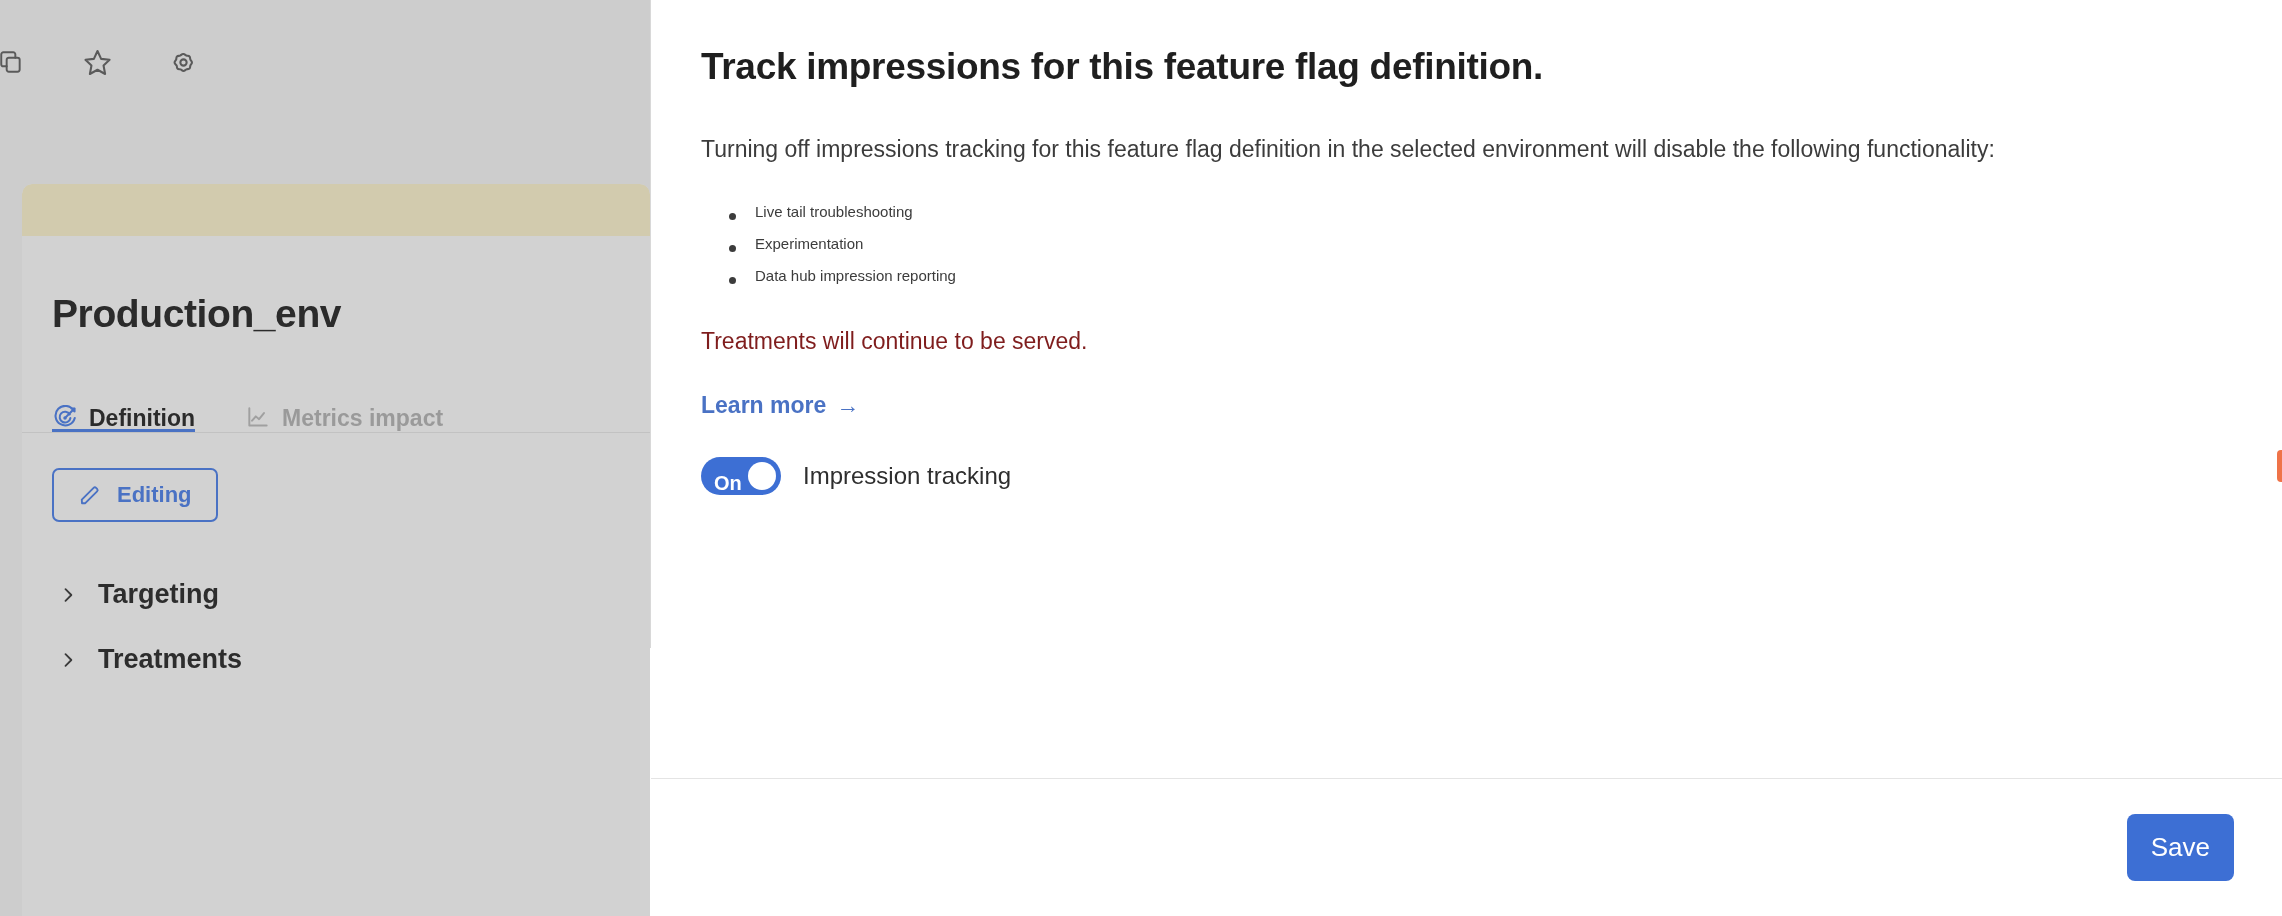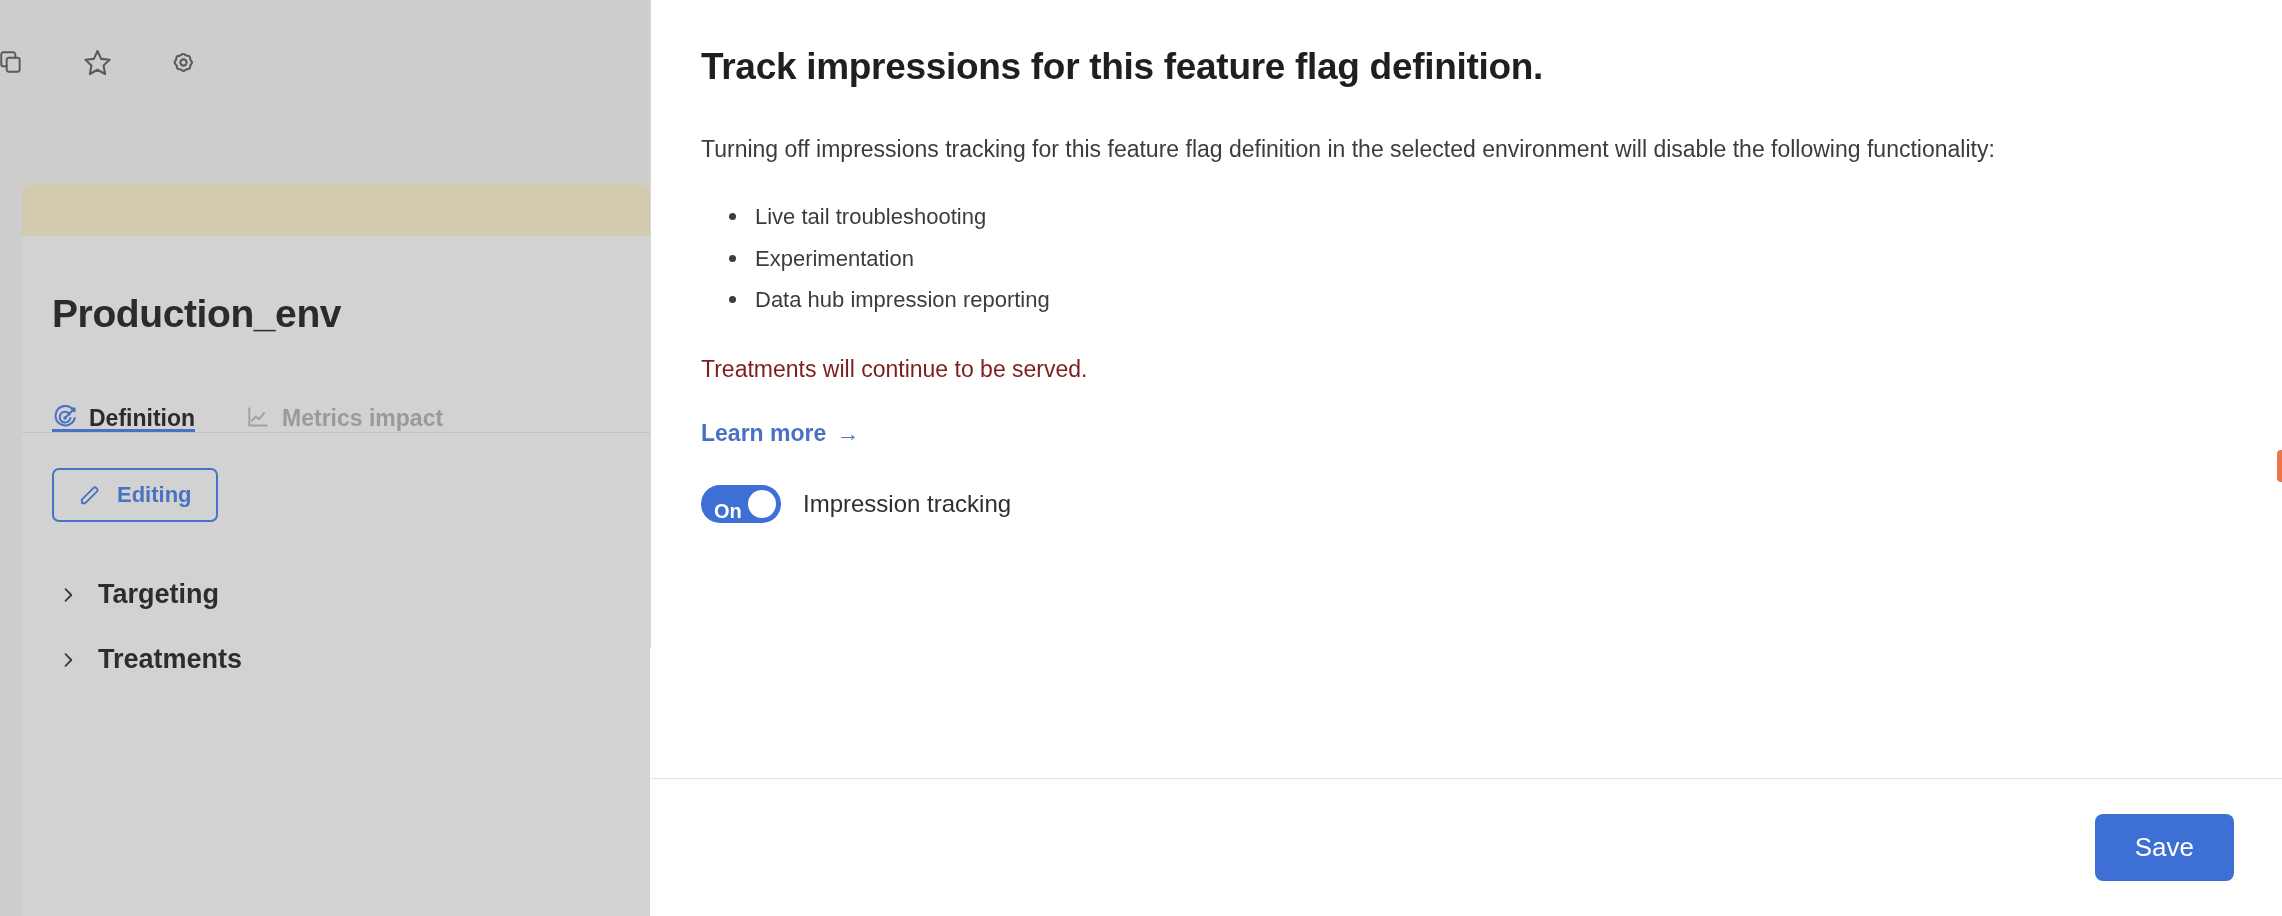--- a/index.html
+++ b/index.html
@@ -163,21 +163,21 @@
     max-width: 1520px;
   }
 
   .panel-list {
     margin-top: 28px;
     padding-left: 28px;
     list-style: none;
   }
   .panel-list li {
     position: relative;
-    font-size: 22px;
+    font-size: 15px;
     line-height: 1.35;
     color: #3c3c3c;
     padding: 6px 0 6px 26px;
   }
   .panel-list li::before {
     content: "";
     position: absolute;
     left: 0;
     top: 17px;
     width: 7px; height: 7px;
@@ -255,21 +255,21 @@
     justify-content: flex-end;
     padding-right: 48px;
   }
   .save-btn {
     background: #3d6fd4;
     color: #ffffff;
     border: none;
     border-radius: 8px;
     font-size: 26px;
     font-weight: 400;
-    padding: 18px 40px;
+    padding: 18px 24px;
     font-family: "Liberation Sans", sans-serif;
   }
 
   .edge-tab {
     position: absolute;
     right: 0;
     top: 450px;
     width: 5px;
     height: 32px;
     background: #ef7348;

